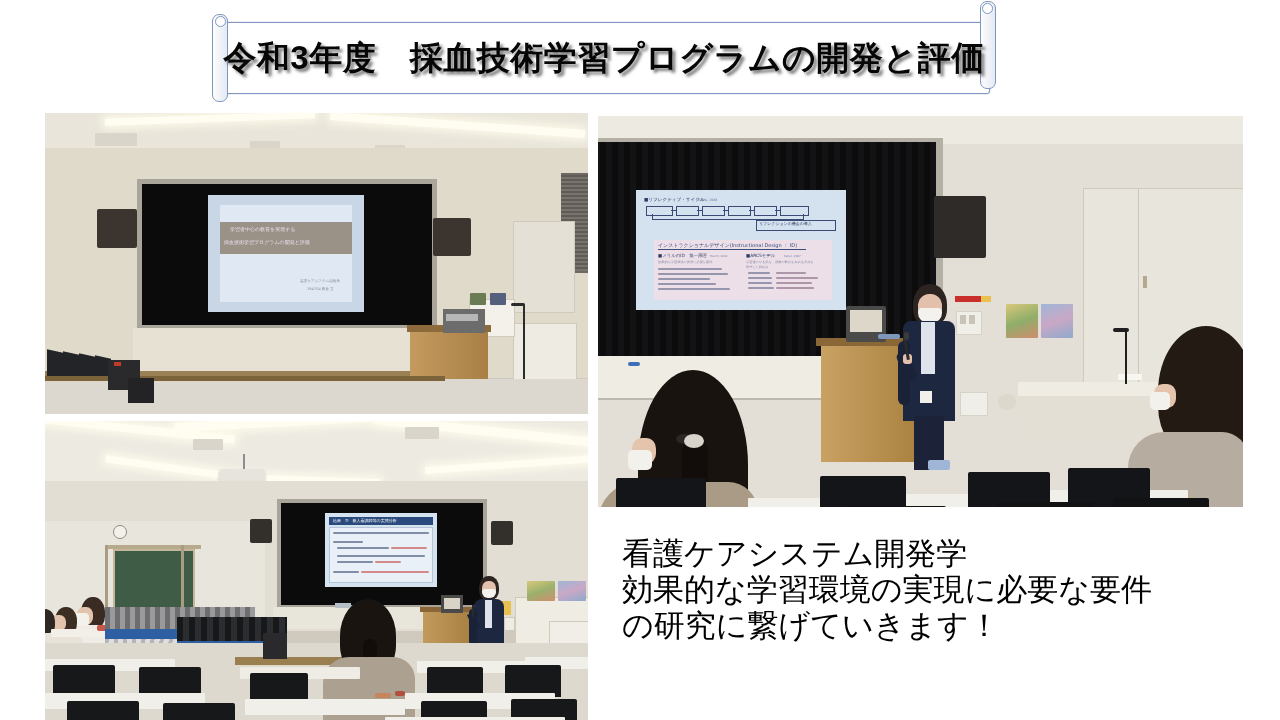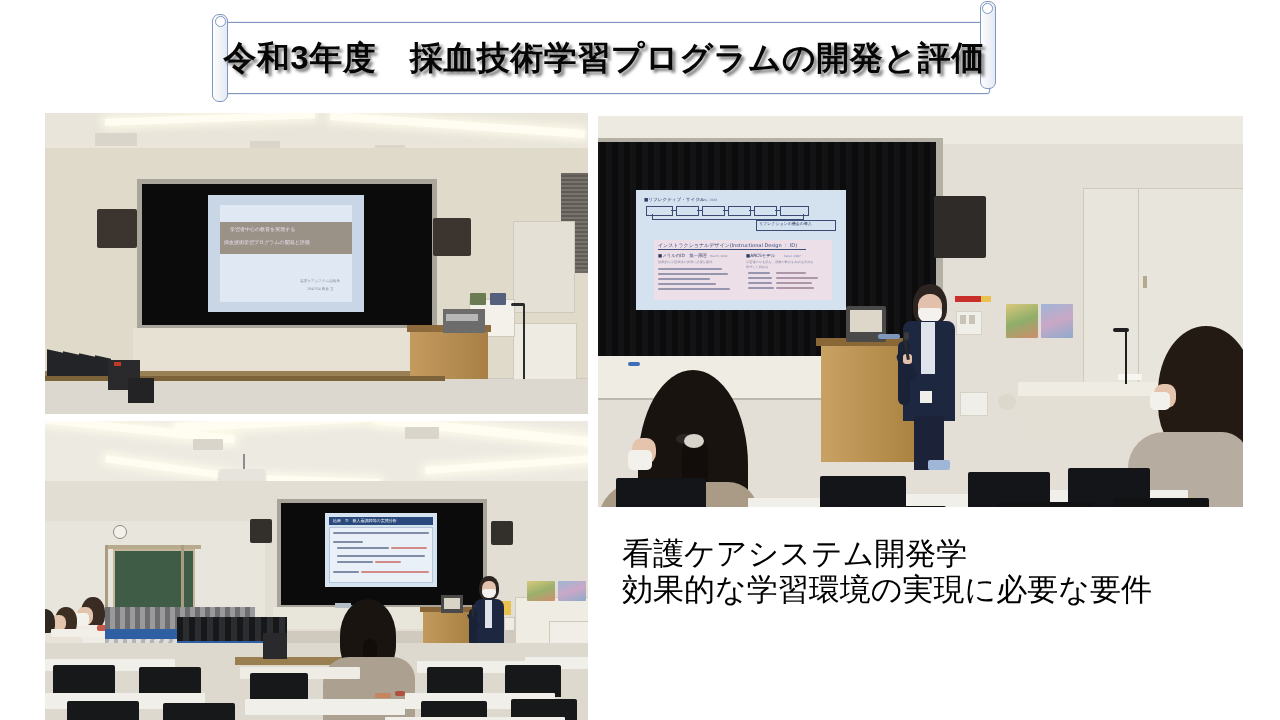--- a/index.html
+++ b/index.html
@@ -413,13 +413,14 @@
 
   <div class="desk" style="left:200px;top:278px;width:160px;height:16px;"></div>
   <div style="position:absolute;left:330px;top:272px;width:16px;height:5px;background:#c8845a;border-radius:2px;"></div>
   <div style="position:absolute;left:350px;top:270px;width:10px;height:5px;background:#b2503f;border-radius:2px;"></div>
 
 </div>
 
 <div id="caption">
   <div>看護ケアシステム開発学</div>
   <div>効果的な学習環境の実現に必要な要件</div>
+  <div>の研究に繋げていきます！</div>
 </div>
 
 </body></html>

